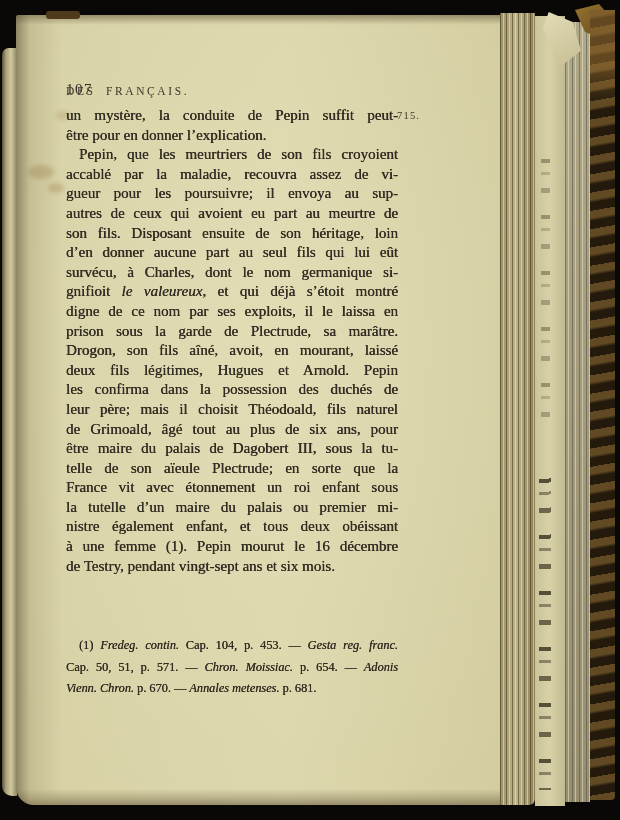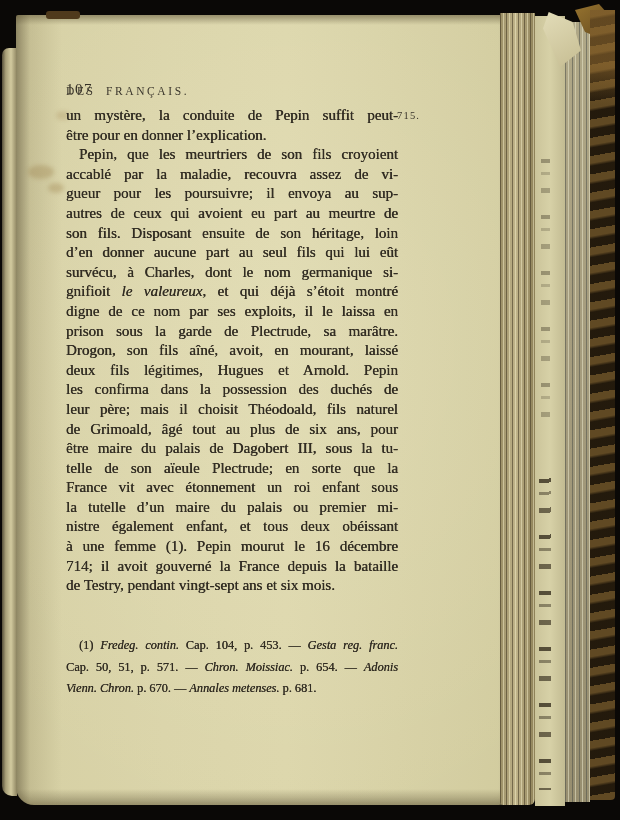--- a/index.html
+++ b/index.html
@@ -142,21 +142,20 @@
         <div class="tline"><span>deux fils légitimes, Hugues et Arnold. Pepin</span></div>
         <div class="tline"><span>les confirma dans la possession des duchés de</span></div>
         <div class="tline"><span>leur père; mais il choisit Théodoald, fils naturel</span></div>
         <div class="tline"><span>de Grimoald, âgé tout au plus de six ans, pour</span></div>
         <div class="tline"><span>être maire du palais de Dagobert III, sous la tu-</span></div>
         <div class="tline"><span>telle de son aïeule Plectrude; en sorte que la</span></div>
         <div class="tline"><span>France vit avec étonnement un roi enfant sous</span></div>
         <div class="tline"><span>la tutelle d’un maire du palais ou premier mi-</span></div>
         <div class="tline"><span>nistre également enfant, et tous deux obéissant</span></div>
         <div class="tline"><span>à une femme (1). Pepin mourut le 16 décembre</span></div>
-        <div class="tline"><span>714; il avoit gouverné la France depuis la bataille</span></div>
         <div class="tline no-just"><span>de Testry, pendant vingt-sept ans et six mois.</span></div>
       </div>
     <div class="footnote-block">
         <div class="tline indent"><span>(1) </span><em>Fredeg. contin.</em><span> Cap. 104, p. 453. — </span><em>Gesta reg. franc.</em></div>
         <div class="tline"><span>Cap. 50, 51, p. 571. — </span><em>Chron. Moissiac.</em><span> p. 654. — </span><em>Adonis</em></div>
         <div class="tline no-just"><em>Vienn. Chron.</em><span> p. 670. — </span><em>Annales metenses.</em><span> p. 681.</span></div>
       </div>
   </div>
 
   <div class="edge-nub"></div>

